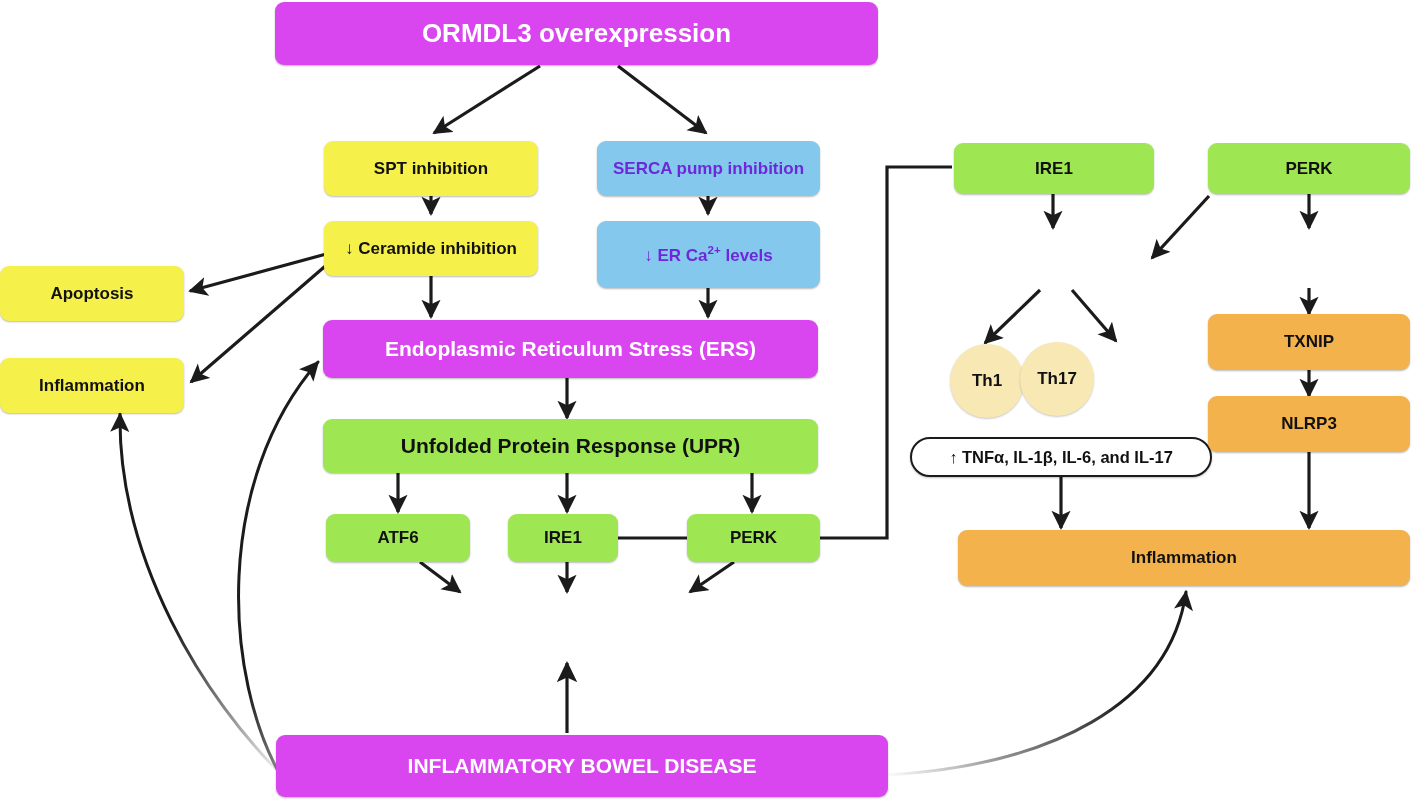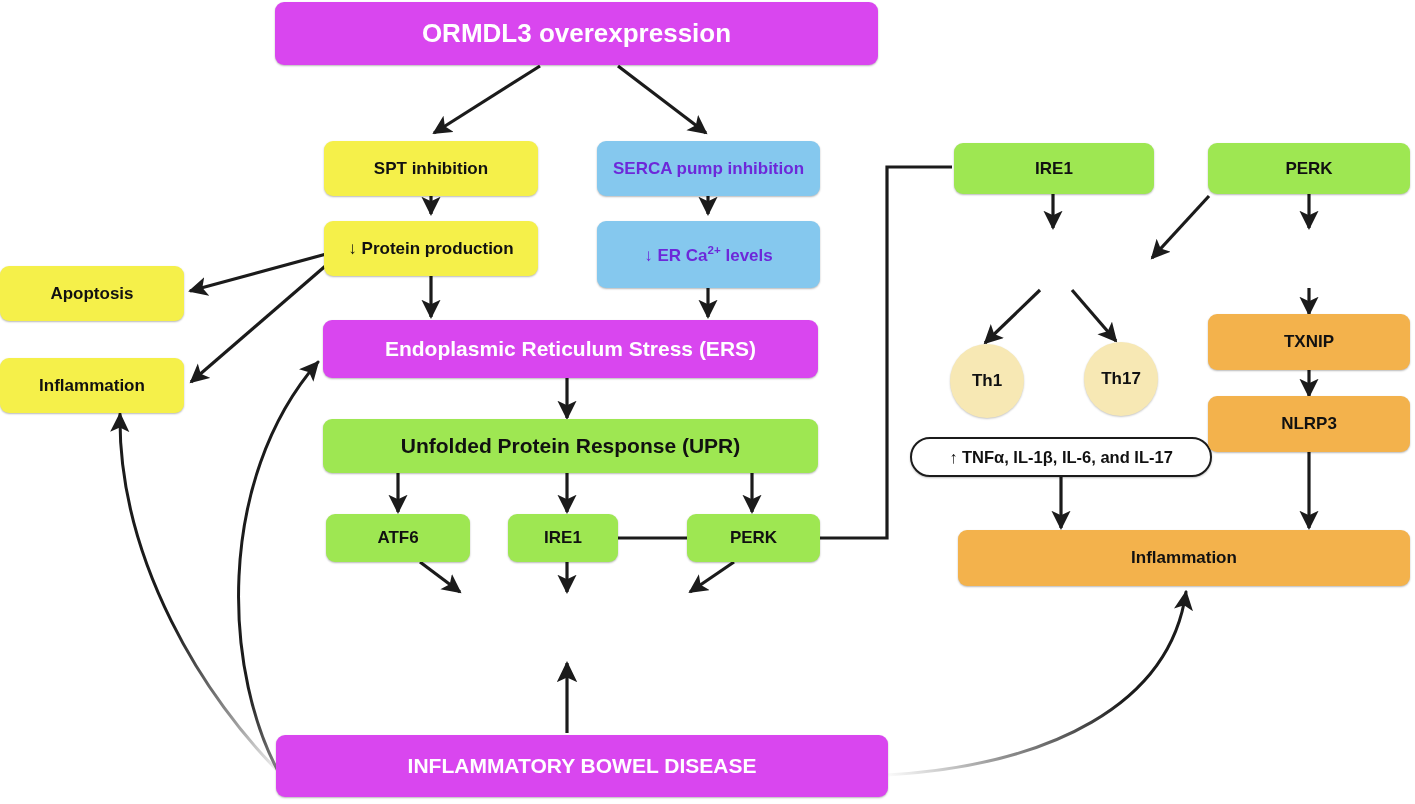--- a/index.html
+++ b/index.html
@@ -118,21 +118,21 @@
       <path d="M282,775 C205,700 118,560 120,414" stroke="url(#fadeL)" marker-end="url(#ahs)"></path>
       <path d="M283,780 C222,676 215,480 318,362" stroke="url(#fadeL)" marker-end="url(#ahs)"></path>
       <path d="M888,775 C1050,765 1170,705 1186,592" stroke="url(#fadeR)" marker-end="url(#ahs)"></path>
     </g>
   </svg>
 
   <div class="node n-red t28" style="left:275px;top:2px;width:603px;height:63px;">ORMDL3 overexpression</div>
 
   <div class="node n-yellow t18" style="left:324px;top:141px;width:214px;height:55px;">SPT inhibition</div>
 
-  <div class="node n-yellow t18" style="left:324px;top:221px;width:214px;height:55px;">↓ Protein production</div>
+  <div class="node n-yellow t18" style="left:324px;top:221px;width:214px;height:55px;">↓ Ceramide inhibition</div>
 
   <div class="node n-blue t18" style="left:597px;top:141px;width:223px;height:55px;">SERCA pump inhibition</div>
 
   <div class="node n-blue t18" style="left:597px;top:221px;width:223px;height:67px;">
     <span><span>↓ ER Ca</span><span class="sup">2+</span><span> levels</span></span>
   </div>
 
   <div class="node n-yellow t18" style="left:0px;top:266px;width:184px;height:55px;">Apoptosis</div>
 
   <div class="node n-yellow t18" style="left:0px;top:358px;width:184px;height:55px;">Inflammation</div>
@@ -151,21 +151,21 @@
   <div class="node n-red t22" style="left:276px;top:735px;width:612px;height:62px;">INFLAMMATORY BOWEL DISEASE</div>
 
   <div class="node n-green t18" style="left:954px;top:143px;width:200px;height:51px;">IRE1</div>
 
   <div class="node n-green t18" style="left:1208px;top:143px;width:202px;height:51px;">PERK</div>
 
 
 
   <div class="node n-cream t18" style="left:950px;top:344px;width:74px;height:74px;">Th1</div>
 
-  <div class="node n-cream t18" style="left:1084px;top:342px;width:74px;height:74px;">Th17</div>
+  <div class="node n-cream t18" style="left:1020px;top:342px;width:74px;height:74px;">Th17</div>
 
   <div class="node n-pill t17" style="left:910px;top:437px;width:302px;height:40px;">↑ TNFα, IL-1β, IL-6, and IL-17</div>
 
   <div class="node n-orange t18" style="left:1208px;top:314px;width:202px;height:56px;">TXNIP</div>
 
   <div class="node n-orange t18" style="left:1208px;top:396px;width:202px;height:56px;">NLRP3</div>
 
   <div class="node n-orange t18" style="left:958px;top:530px;width:452px;height:56px;">Inflammation</div>
 
 </div>

